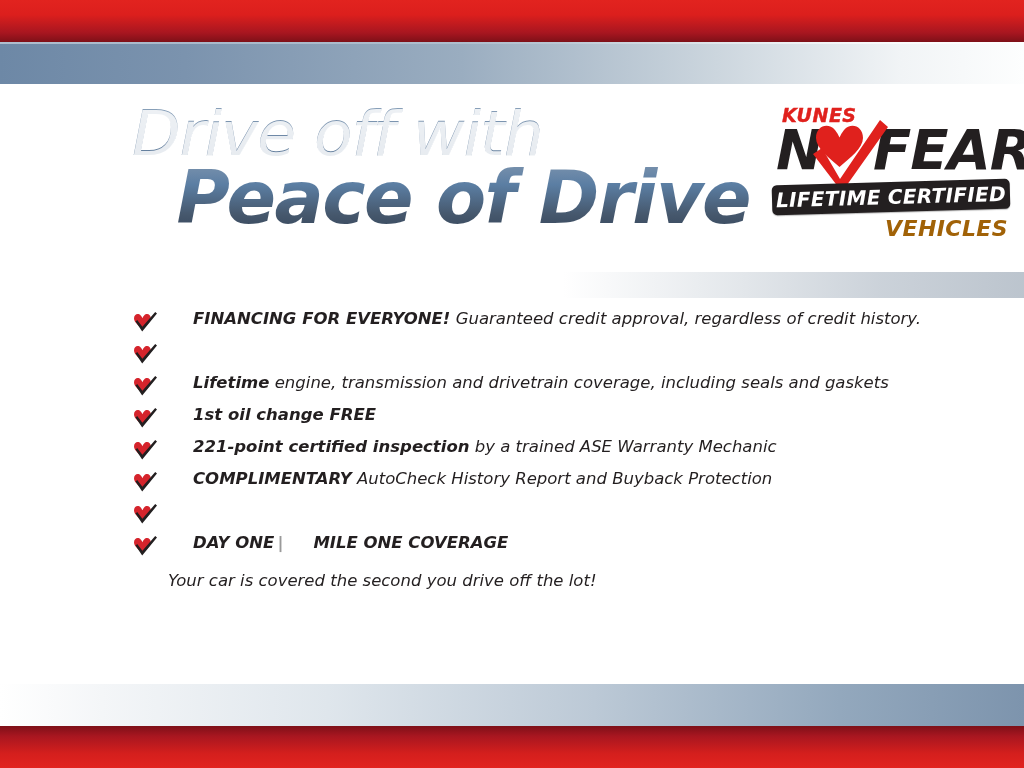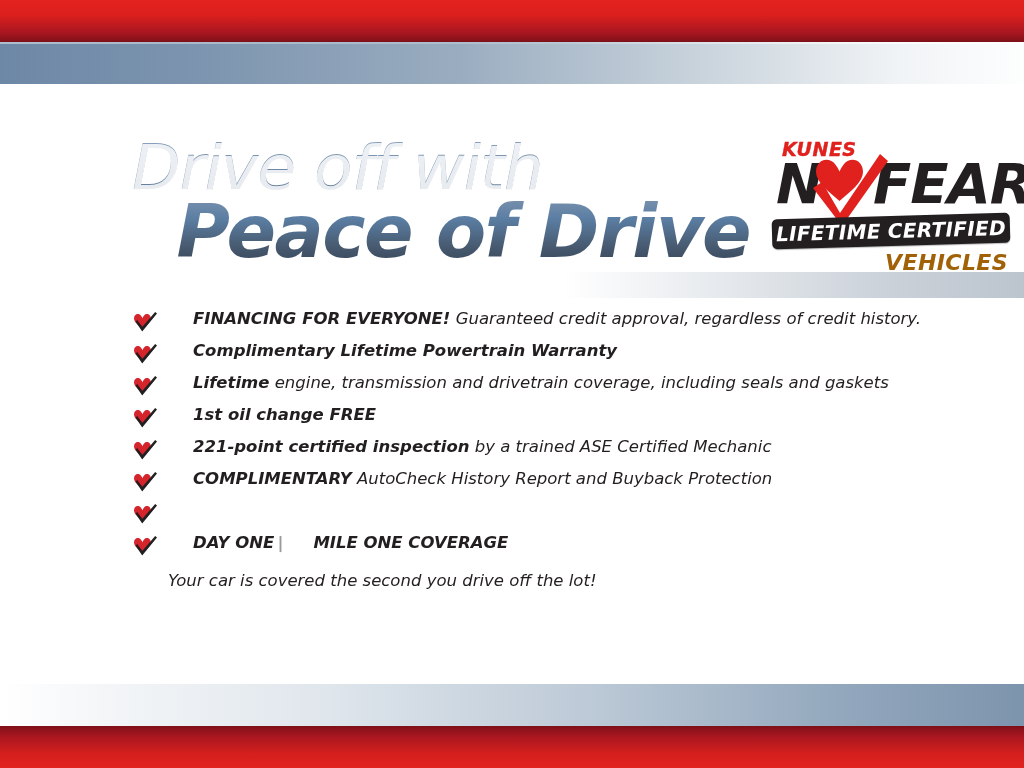--- a/index.html
+++ b/index.html
@@ -55,21 +55,21 @@
     position: absolute;
     left: 0; bottom: 0;
     width: 1024px; height: 42px;
     background: linear-gradient(to bottom, #7e1018 0%, #a81620 24%, #d41f1d 65%, #e2231f 100%);
   }
 
   
   .header {
     position: absolute;
     left: 0; top: 84px;
-    width: 889px; height: 188px; margin-top: 34px;
+    width: 889px; height: 188px;
   }
   .header-divider {
     position: absolute;
     left: 0; top: 272px;
     width: 1024px; height: 26px;
     background: linear-gradient(to right, rgba(255,255,255,0) 0%, rgba(255,255,255,0) 55%, rgba(205,212,219,0.55) 72%, rgba(186,195,205,0.75) 86%, rgba(176,186,197,0.85) 100%);
   }
 
   .headline {
     position: absolute;
@@ -286,21 +286,20 @@
         <path d="M3.5 9.4 L10.2 19.6 L25 1.6 L23.2 0 L10.4 14.8 L5.2 7.9 Z" fill="#231f20"></path>
       </svg>
       <div class="bullet-text"><span class="b">FINANCING FOR EVERYONE!</span><span> Guaranteed credit approval, regardless of credit history.</span></div>
     </div>
 
     <div class="bullet-row">
       <svg class="bullet-icon" viewBox="0 0 26 20">
         <path d="M2 6.5 C2 2.2, 6.2 0.7, 8.7 3.6 C9.5 4.5, 10 5.4, 10.4 6.3 C10.8 5.4, 11.3 4.5, 12.1 3.6 C14.6 0.7, 18.8 2.2, 18.8 6.5 C18.8 10.1, 14.2 13.7, 10.4 17 C6.6 13.7, 2 10.1, 2 6.5 Z" fill="#d5242c"></path>
         <path d="M3.5 9.4 L10.2 19.6 L25 1.6 L23.2 0 L10.4 14.8 L5.2 7.9 Z" fill="#231f20"></path>
       </svg>
-      <div class="bullet-text"><span class="b">Complimentary Lifetime Powertrain Warranty</span><span></span></div>
     </div>
 
     <div class="bullet-row">
       <svg class="bullet-icon" viewBox="0 0 26 20">
         <path d="M2 6.5 C2 2.2, 6.2 0.7, 8.7 3.6 C9.5 4.5, 10 5.4, 10.4 6.3 C10.8 5.4, 11.3 4.5, 12.1 3.6 C14.6 0.7, 18.8 2.2, 18.8 6.5 C18.8 10.1, 14.2 13.7, 10.4 17 C6.6 13.7, 2 10.1, 2 6.5 Z" fill="#d5242c"></path>
         <path d="M3.5 9.4 L10.2 19.6 L25 1.6 L23.2 0 L10.4 14.8 L5.2 7.9 Z" fill="#231f20"></path>
       </svg>
       <div class="bullet-text"><span class="b">Lifetime</span><span> engine, transmission and drivetrain coverage, including seals and gaskets</span></div>
     </div>
 
@@ -310,21 +309,21 @@
         <path d="M3.5 9.4 L10.2 19.6 L25 1.6 L23.2 0 L10.4 14.8 L5.2 7.9 Z" fill="#231f20"></path>
       </svg>
       <div class="bullet-text"><span class="b">1st oil change FREE</span><span></span></div>
     </div>
 
     <div class="bullet-row">
       <svg class="bullet-icon" viewBox="0 0 26 20">
         <path d="M2 6.5 C2 2.2, 6.2 0.7, 8.7 3.6 C9.5 4.5, 10 5.4, 10.4 6.3 C10.8 5.4, 11.3 4.5, 12.1 3.6 C14.6 0.7, 18.8 2.2, 18.8 6.5 C18.8 10.1, 14.2 13.7, 10.4 17 C6.6 13.7, 2 10.1, 2 6.5 Z" fill="#d5242c"></path>
         <path d="M3.5 9.4 L10.2 19.6 L25 1.6 L23.2 0 L10.4 14.8 L5.2 7.9 Z" fill="#231f20"></path>
       </svg>
-      <div class="bullet-text"><span class="b">221-point certified inspection</span><span> by a trained ASE Certified Mechanic</span></div>
+      <div class="bullet-text"><span class="b">221-point certified inspection</span><span> by a trained ASE Warranty Mechanic</span></div>
     </div>
 
     <div class="bullet-row">
       <svg class="bullet-icon" viewBox="0 0 26 20">
         <path d="M2 6.5 C2 2.2, 6.2 0.7, 8.7 3.6 C9.5 4.5, 10 5.4, 10.4 6.3 C10.8 5.4, 11.3 4.5, 12.1 3.6 C14.6 0.7, 18.8 2.2, 18.8 6.5 C18.8 10.1, 14.2 13.7, 10.4 17 C6.6 13.7, 2 10.1, 2 6.5 Z" fill="#d5242c"></path>
         <path d="M3.5 9.4 L10.2 19.6 L25 1.6 L23.2 0 L10.4 14.8 L5.2 7.9 Z" fill="#231f20"></path>
       </svg>
       <div class="bullet-text"><span class="b">COMPLIMENTARY</span><span> AutoCheck History Report and Buyback Protection</span></div>
     </div>
 

